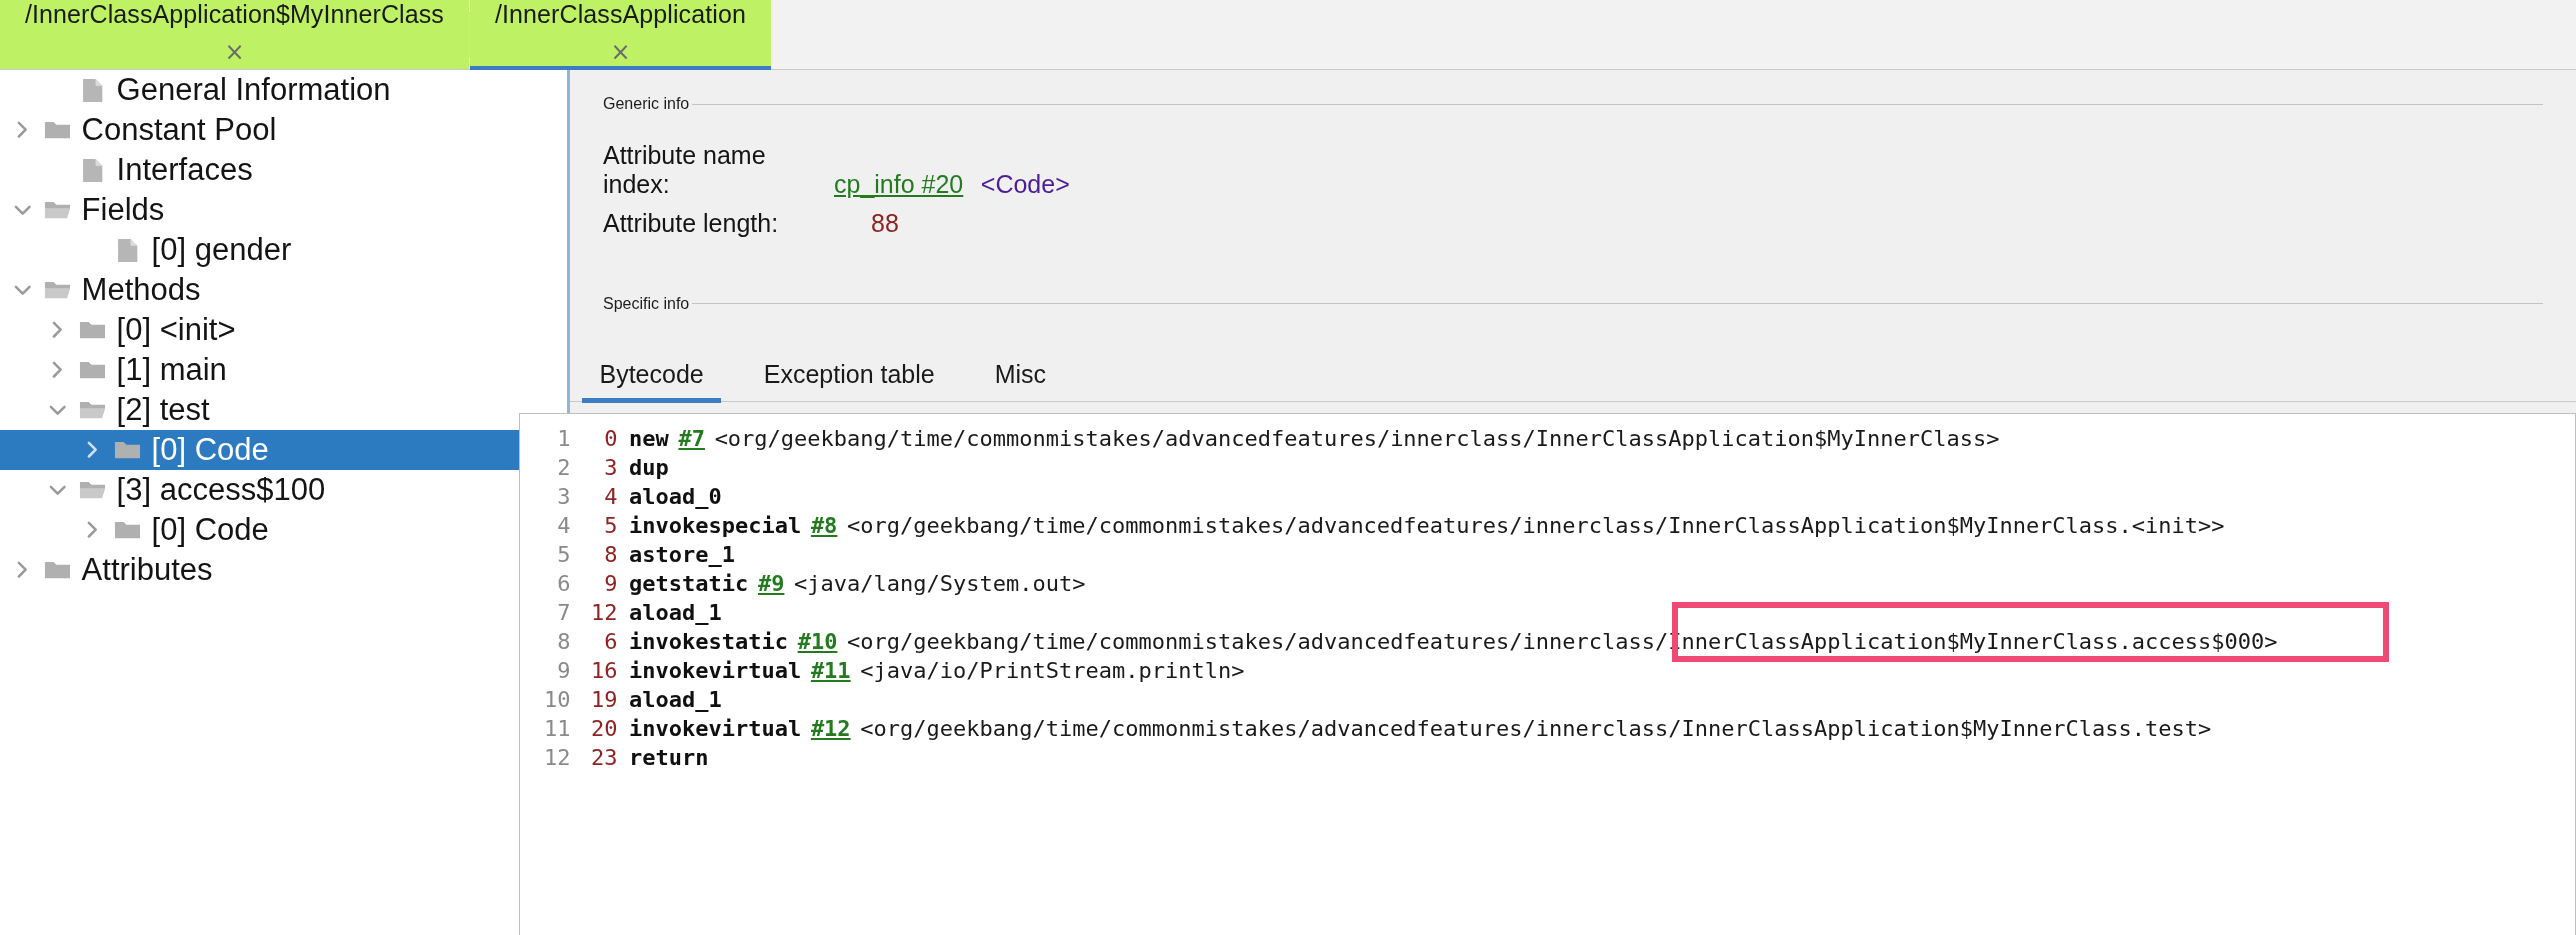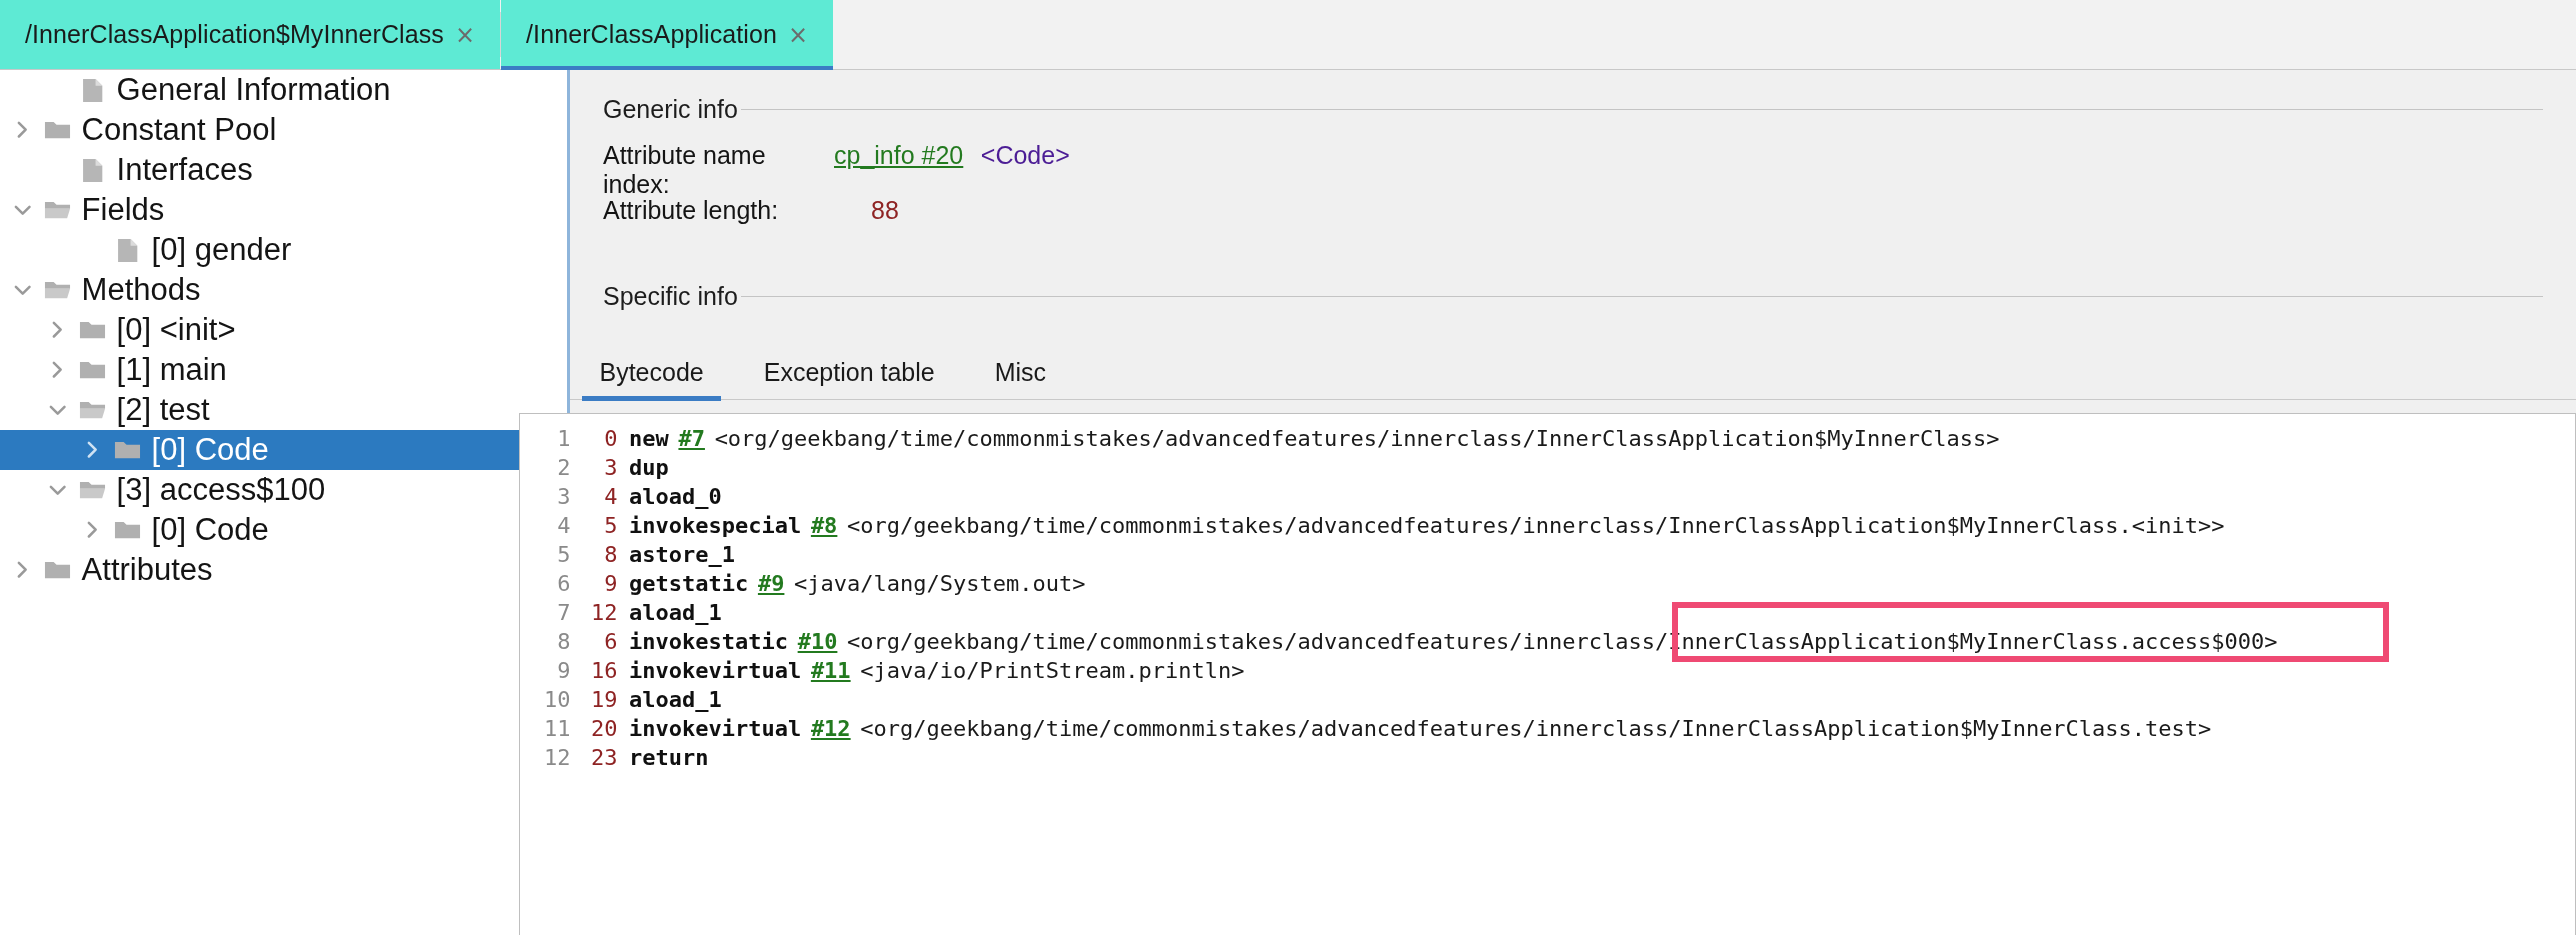--- a/index.html
+++ b/index.html
@@ -16,22 +16,23 @@
     position: absolute; left: 0; top: 0; width: 2576px; height: 70px;
     background: #f2f2f2;
     border-bottom: 1.9px solid #c8c8c8;
     display: flex; align-items: stretch;
   }
   .doc-tab {
     display: flex; align-items: center; gap: 11px;
     padding: 0 25px 0 25px;
     font-size: 25px; color: #1a1a1a;
     position: relative;
-    background: #5eead4;
+    background: #bef264;
     cursor: default;
+    flex-direction: column;
   }
   .doc-tab .tab-title { white-space: nowrap; letter-spacing: 0.1px; }
   .doc-tab .tab-close {
     font-size: 24px; color: #6b6b6b; line-height: 1;
     font-family: "DejaVu Sans", sans-serif;
   }
   .doc-tab.active::after {
     content: ""; position: absolute; left: 0; right: 0; bottom: -1.9px;
     height: 4.9px; background: #3b7cc4;
   }
@@ -64,21 +65,21 @@
   
   #detail {
     position: absolute; left: 570px; top: 70px;
     width: 2006px; height: 866px;
     background: #f0f0f0;
     overflow: hidden;
   }
   .section-head {
     display: flex; align-items: center; gap: 3px;
     padding: 0 33px;
-    font-size: 25px; color: #1d1d1d;
+    font-size: 16px; color: #1d1d1d;
   }
   .section-head .rule { flex: 1 1 auto; height: 1px; background: #c4c4c4; }
 
   .kv-row {
     display: flex; align-items: baseline;
     padding: 0 33px;
     font-size: 25px; color: #141414;
     height: 45px;
   }
   .kv-key { width: 231px; min-width: 231px; }
@@ -351,21 +352,21 @@
   </div>
 <div id="gutter-line"></div>
 
 <div id="detail">
 
   <div class="section-head" style="margin-top:25px;">
     <span>Generic info</span>
     <span class="rule"></span>
   </div>
 
-  <div class="kv-row" style="margin-top:17px;">
+  <div class="kv-row" style="margin-top:41px;align-items:flex-end;">
     <span class="kv-key">Attribute name index:</span>
     <span class="kv-val">
       <a class="cp-link">cp_info #20</a>
       <span class="desc-red">&lt;Code&gt;</span>
     </span>
   </div>
 
   <div class="kv-row" style="margin-top:9.7px;">
     <span class="kv-key">Attribute length:</span>
     <span class="kv-val">

